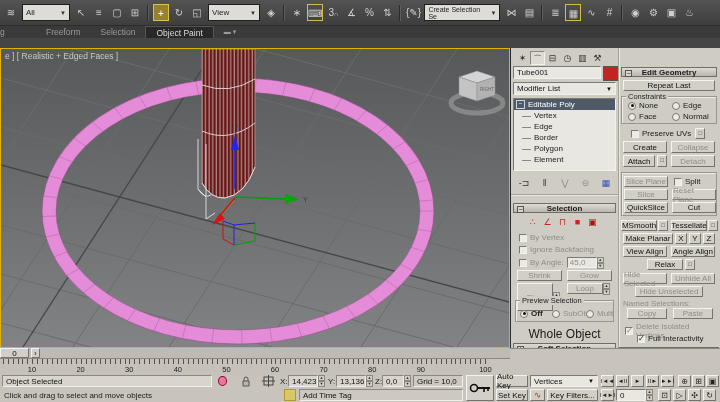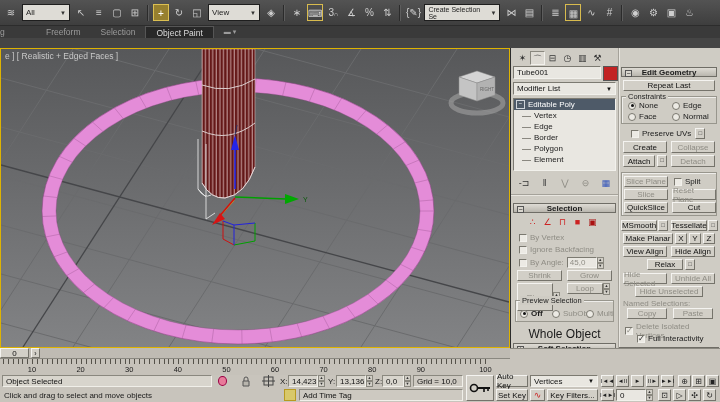--- a/index.html
+++ b/index.html
@@ -402,21 +402,21 @@
     </div>
     <div class="btn abs" style="left:110px;top:172px;width:36px;height:11px">MSmooth</div>
     <div class="sbox abs" style="left:147px;top:172px">□</div>
     <div class="btn abs" style="left:160px;top:172px;width:36px;height:11px">Tessellate</div>
     <div class="sbox abs" style="left:197px;top:172px">□</div>
     <div class="btn abs" style="left:112px;top:185px;width:50px;height:11px">Make Planar</div>
     <div class="btn abs" style="left:164px;top:185px;width:12px;height:11px">X</div>
     <div class="btn abs" style="left:178px;top:185px;width:12px;height:11px">Y</div>
     <div class="btn abs" style="left:192px;top:185px;width:12px;height:11px">Z</div>
     <div class="btn abs" style="left:112px;top:198px;width:44px;height:11px">View Align</div>
-    <div class="btn abs" style="left:160px;top:198px;width:44px;height:11px">Hide Align</div>
+    <div class="btn abs" style="left:160px;top:198px;width:44px;height:11px">Angle Align</div>
     <div class="btn abs" style="left:136px;top:211px;width:36px;height:11px">Relax</div>
     <div class="sbox abs" style="left:174px;top:211px">□</div>
     <div class="btn dis abs" style="left:112px;top:225px;width:44px;height:11px">Hide Selected</div>
     <div class="btn dis abs" style="left:160px;top:225px;width:44px;height:11px">Unhide All</div>
     <div class="btn dis abs" style="left:124px;top:238px;width:68px;height:11px">Hide Unselected</div>
     <div class="abs" style="left:112px;top:251px;font-size:8px;color:#8f8d85">Named Selections:</div>
     <div class="btn dis abs" style="left:116px;top:260px;width:40px;height:11px">Copy</div>
     <div class="btn dis abs" style="left:162px;top:260px;width:40px;height:11px">Paste</div>
     <div class="row" style="left:114px;top:274px">
       <div class="cb dis">✓</div>

